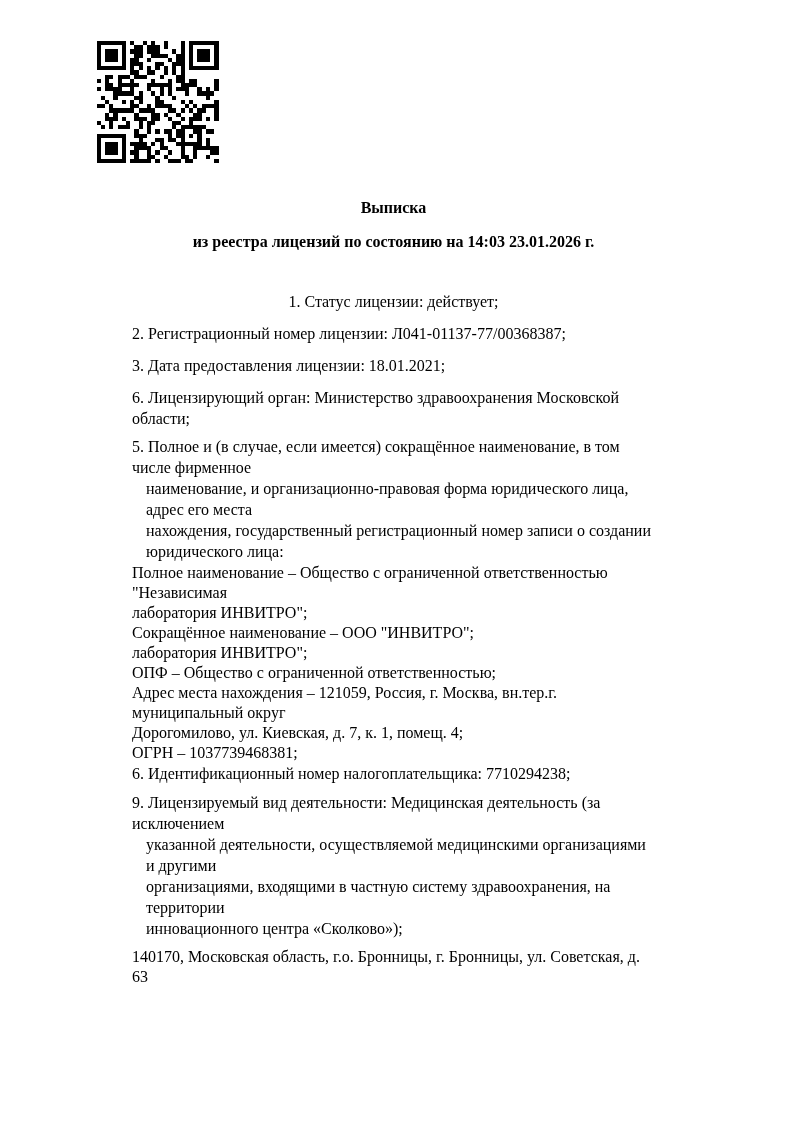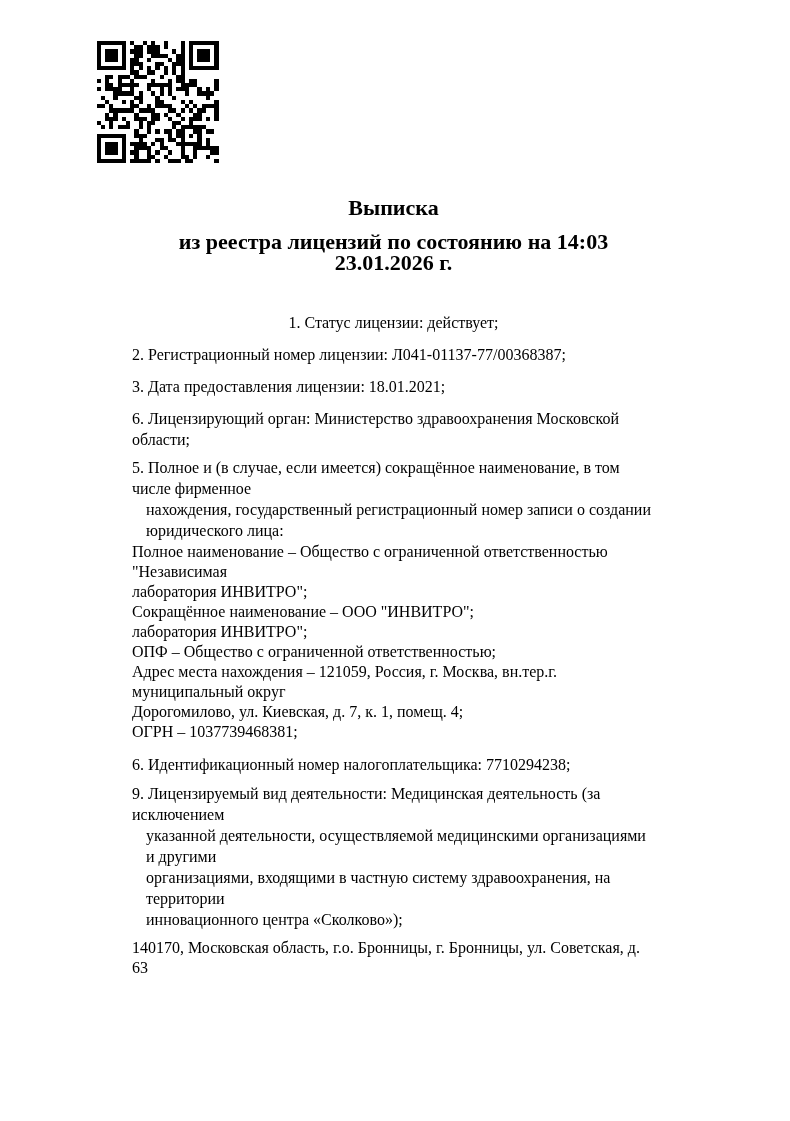--- a/index.html
+++ b/index.html
@@ -9,29 +9,29 @@
     font-family:"Liberation Serif","DejaVu Serif",serif;
     color:#000;
   }
   .page { position:relative; width:790px; height:1121px; background:#fff; overflow:hidden; }
 
   .qr { position:absolute; left:95px; top:41px; width:125px; height:122px; }
   .qr svg { width:100%; height:100%; display:block; fill:#000; shape-rendering:crispEdges; }
 
   .content { position:absolute; left:132px; top:197px; width:523px; font-size:16px; line-height:21px; }
 
-  .title, .subtitle { text-align:center; font-weight:bold; font-size:22px; line-height:21px; }
+  .title, .subtitle { text-align:center; font-weight:bold; font-size:16px; line-height:21px; }
   .subtitle { margin-top:13px; }
 
   .body-start { margin-top:39px;text-align:center; }
   .li-single { margin-bottom:11px; }
   .clause5 { margin-top:-4px; }
   .hang { padding-left:14px; }
 
-  .org { line-height:20px; margin-top:1px; margin-bottom:12px; }
+  .org { line-height:20px; margin-top:1px; margin-bottom:0; }
   .mb8 { margin-bottom:8px; }
 
   .addr { line-height:20px; }
 </style>
 </head>
 <body>
 
 <div class="page">
 
   <div class="qr">
@@ -351,20 +351,21 @@
     <div class="title">Выписка</div>
     <div class="subtitle">из реестра лицензий по состоянию на 14:03 23.01.2026 г.</div>
 
     <div class="body-start li-single">1. Статус лицензии: действует;</div>
     <div class="li-single">2. Регистрационный номер лицензии: Л041-01137-77/00368387;</div>
     <div class="li-single">3. Дата предоставления лицензии: 18.01.2021;</div>
     <div class="li-single">6. Лицензирующий орган: Министерство здравоохранения Московской области;</div>
 
     <div class="clause5">
       <div>5. Полное и (в случае, если имеется) сокращённое наименование, в том числе фирменное</div>
+      <div class="hang">наименование, и организационно-правовая форма юридического лица, адрес его места</div>
       <div class="hang">нахождения, государственный регистрационный номер записи о создании</div>
       <div class="hang">юридического лица:</div>
     </div>
 
     <div class="org">
       <div>Полное наименование – Общество с ограниченной ответственностью "Независимая</div>
       <div>лаборатория ИНВИТРО";</div>
       <div>Сокращённое наименование – ООО "ИНВИТРО";</div>
       <div>лаборатория ИНВИТРО";</div>
       <div>ОПФ – Общество с ограниченной ответственностью;</div>

